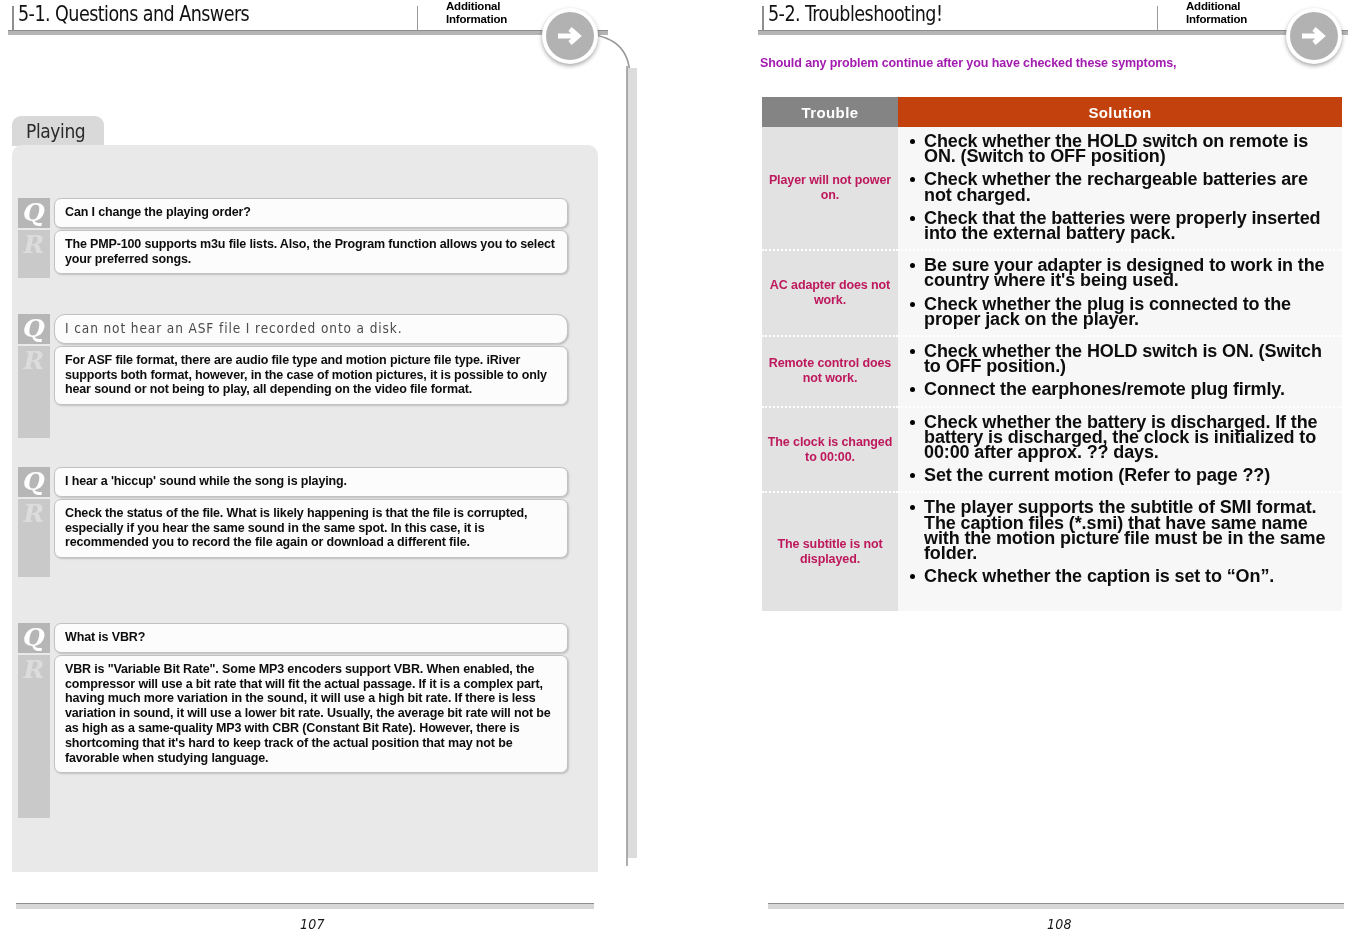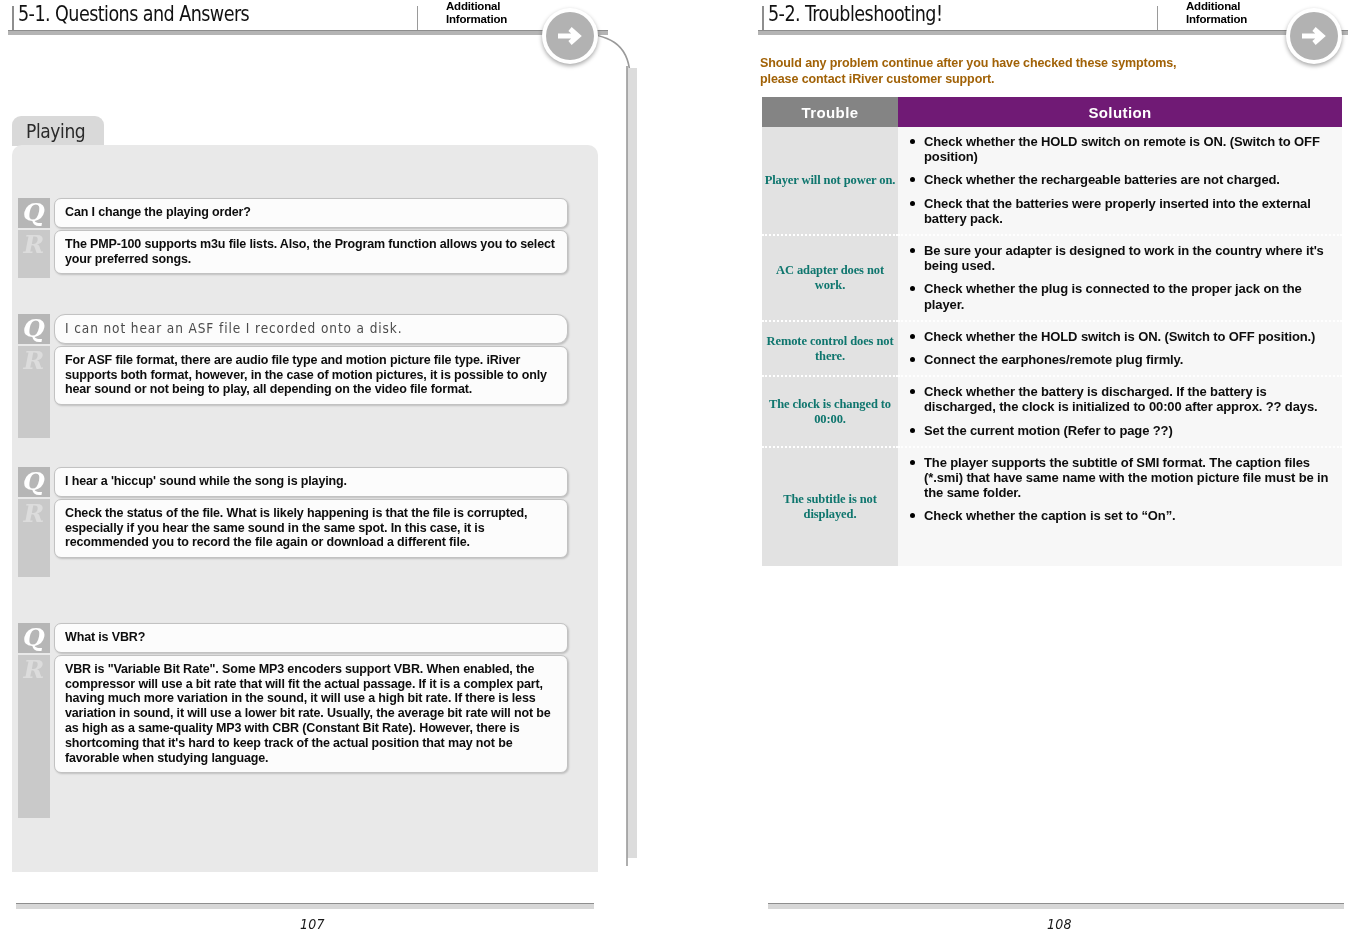--- a/index.html
+++ b/index.html
@@ -211,21 +211,21 @@
     border-radius: 11px;
   }
 
   
   .intro {
     position: absolute;
     left: 84px; top: 56px;
     font-size: 12.5px;
     font-weight: bold;
     line-height: 15.5px;
-    color: #a16207;
+    color: #a21caf;
     letter-spacing: -0.1px;
   }
 
   .tbl {
     position: absolute;
     left: 86px; top: 97px;
     width: 580px;
     border-collapse: collapse;
     table-layout: fixed;
     padding-left: 14px;
@@ -234,54 +234,53 @@
     height: 30px;
     color: #ffffff;
     font-size: 15px;
     font-weight: bold;
     letter-spacing: 0.4px;
     text-align: center;
     border: 0;
     padding: 0;
   }
   .tbl th.trouble  { background: #848484; width: 136px; }
-  .tbl th.solution { background: #701a75; }
+  .tbl th.solution { background: #c2410c; }
   .tbl td {
     vertical-align: middle;
     padding: 0;
     border: 0;
   }
   .tbl td.trouble {
     background: #e2e2e2;
     text-align: center;
     font-size: 12.5px;
     font-weight: bold;
     line-height: 15px;
-    color: #0f766e;
+    color: #be185d;
     border-top: 2px dotted #ffffff;
     letter-spacing: -0.1px;
-    font-family: Liberation Serif, serif;
   }
   .tbl td.solution {
     background: #f7f7f7;
     border-top: 2px dotted #ffffff;
     padding: 7px 10px 8px 10px;
   }
   .tbl tr.firstrow td { border-top: 0; }
 
   .tbl ul {
     margin: 0;
     padding: 0;
     list-style: none;
   }
   .tbl li {
     position: relative;
     padding-left: 16px;
     margin: 0 0 8px 0;
-    font-size: 13px;
+    font-size: 18px;
     font-weight: bold;
     line-height: 15.2px;
     color: #0d0d0d;
     letter-spacing: -0.12px;
   }
   .tbl li:last-child { margin-bottom: 0; }
   .tbl li::before {
     content: "";
     position: absolute;
     left: 2px; top: 5px;
@@ -399,21 +398,20 @@
   <div class="arrow-badge">
     <div class="ring"></div>
     <div class="disc"></div>
     <svg width="48" height="48" viewBox="0 0 48 48">
       <path d="M12 24 L30 24 M24 17 L32 24 L24 31" fill="none" stroke="#ffffff" stroke-width="5" stroke-linecap="butt" stroke-linejoin="miter"></path>
     </svg>
   </div>
 
   <div class="intro">
     <div>Should any problem continue after you have checked these symptoms,</div>
-    <div>please contact iRiver customer support.</div>
   </div>
 
   <table class="tbl">
     <colgroup>
         <col style="width:136px;">
         <col>
       </colgroup>
     <thead>
       <tr>
         <th class="trouble">Trouble</th>
@@ -434,21 +432,21 @@
       <tr>
         <td class="trouble">AC adapter does not work.</td>
         <td class="solution">
           <ul>
             <li>Be sure your adapter is designed to work in the country where it's being used.</li>
             <li>Check whether the plug is connected to the proper jack on the player.</li>
           </ul>
         </td>
       </tr>
       <tr>
-        <td class="trouble">Remote control does not there.</td>
+        <td class="trouble">Remote control does not work.</td>
         <td class="solution">
           <ul>
             <li>Check whether the HOLD switch is ON. (Switch to OFF position.)</li>
             <li>Connect the earphones/remote plug firmly.</li>
           </ul>
         </td>
       </tr>
       <tr>
         <td class="trouble">The clock is changed to 00:00.</td>
         <td class="solution">

